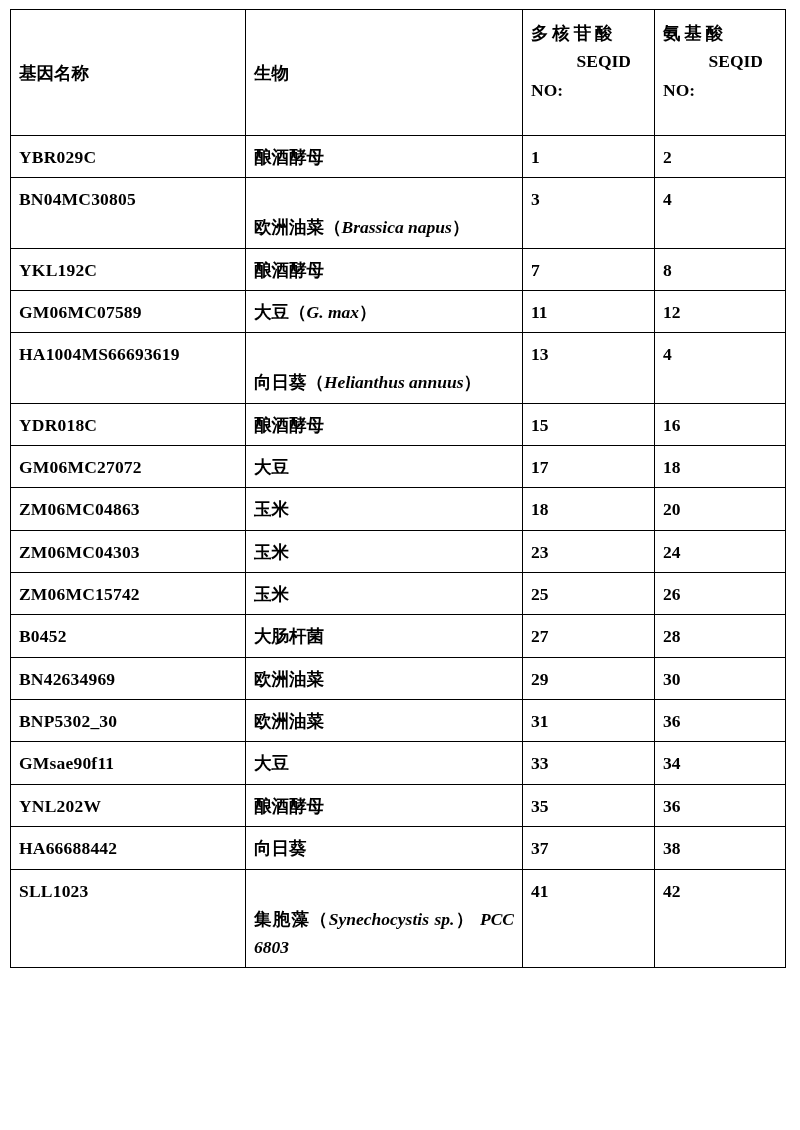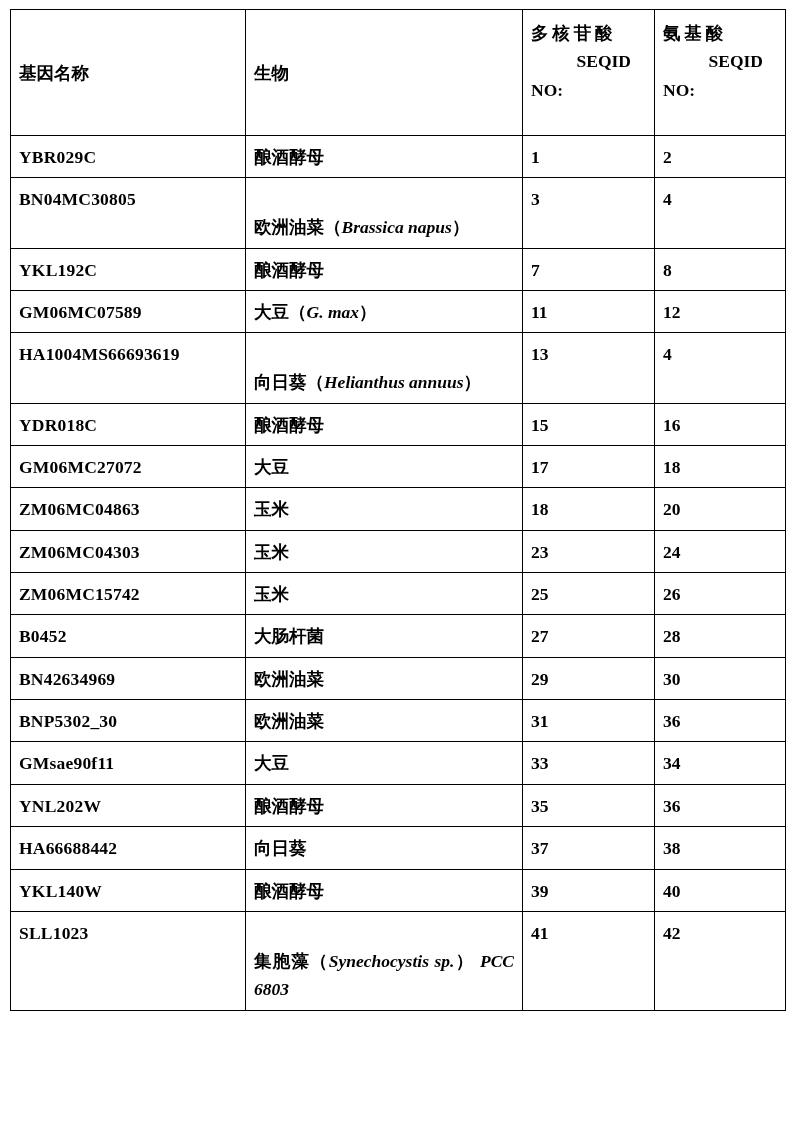--- a/index.html
+++ b/index.html
@@ -254,28 +254,20 @@
         </tr>
         <tr>
           <td class="cell-gene">HA66688442</td>
           <td class="cell-org">
             <span class="org-text"><span>向日葵</span></span>
           </td>
           <td class="num">37</td>
           <td class="num">38</td>
         </tr>
         <tr>
-          <td class="cell-gene">YKL140W</td>
-          <td class="cell-org">
-            <span class="org-text"><span>酿酒酵母</span></span>
-          </td>
-          <td class="num">39</td>
-          <td class="num">40</td>
-        </tr>
-        <tr>
           <td class="cell-gene">SLL1023</td>
           <td class="cell-org justify">
             <span class="org-text"><span>集胞藻（</span><span class="sci">Synechocystis sp.</span><span>） </span><span class="sci">PCC 6803</span></span>
           </td>
           <td class="num">41</td>
           <td class="num">42</td>
         </tr>
       </tbody>
   </table>
 

